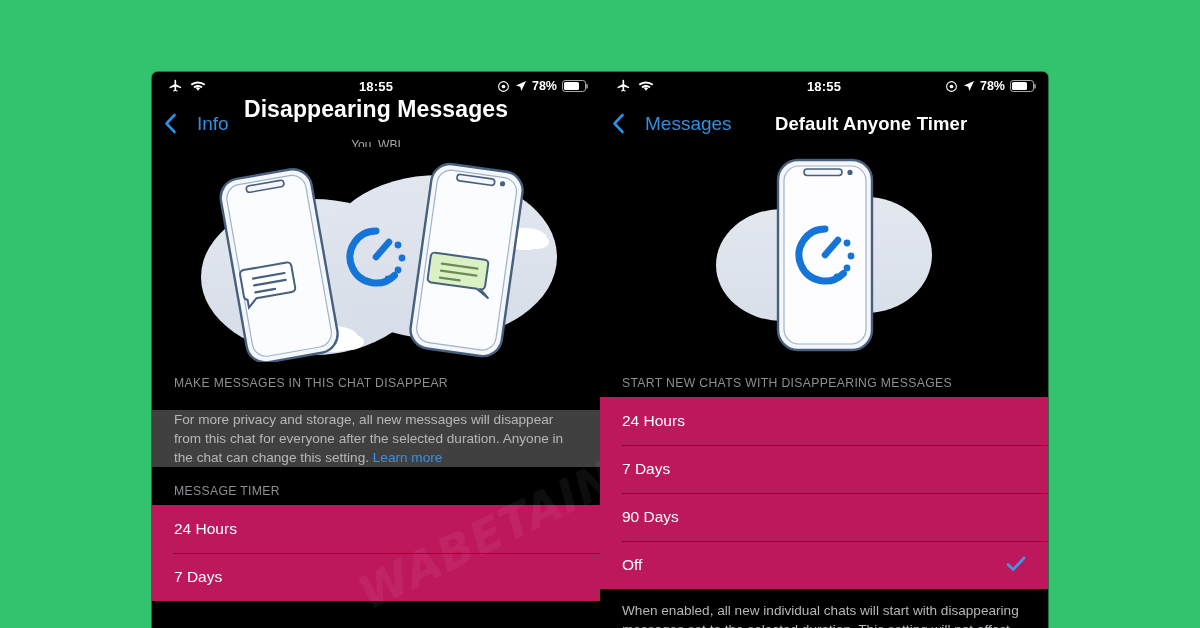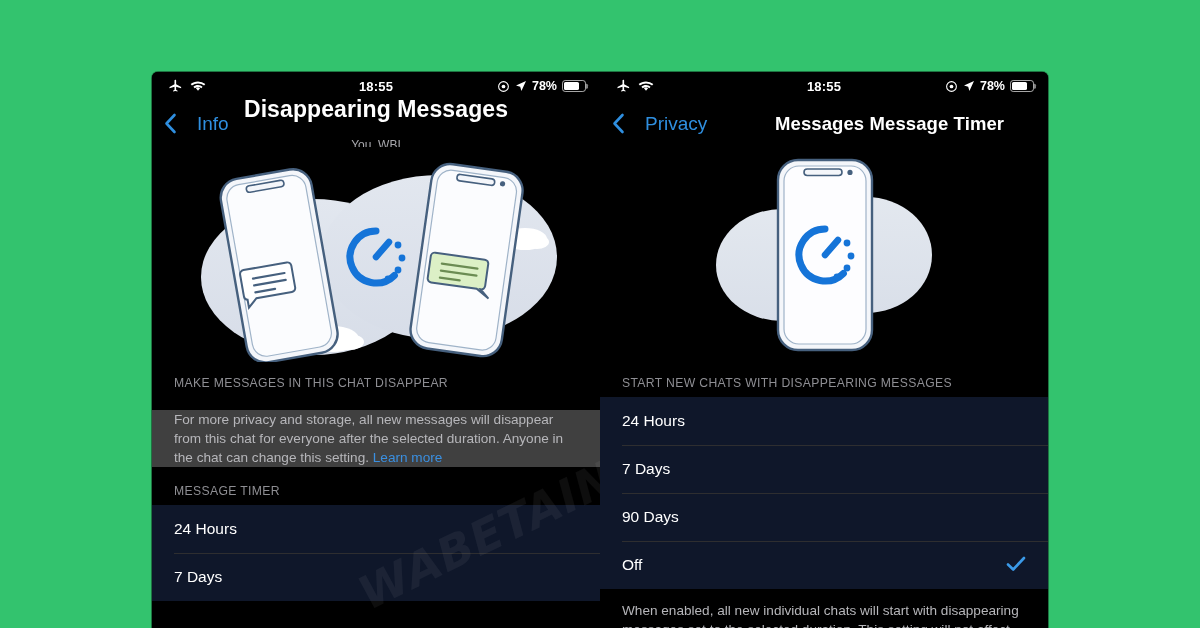--- a/index.html
+++ b/index.html
@@ -115,21 +115,21 @@
   }
   .body-text {
     color: #b6b6ba;
     font-size: 13.6px;
     line-height: 19px;
     padding: 0 22px;
     background: #404040;
   }
   .body-text a { color: #3a8fe0; text-decoration: none; }
 
-  .list { background: #0f172a; text-align: center; }
+  .list { background: #be185d; text-align: center; }
   .row {
     position: relative;
     height: 48px;
     display: flex; align-items: center;
     padding: 0 22px;
     color: #fff;
     font-size: 15.5px;
     cursor: pointer;
   }
   .row + .row::before {
@@ -347,24 +347,24 @@
       </div>
     </div>
 
     <div class="navbar single">
       <div class="nav-back">
         <span>
           <svg class="chev" width="13" height="21" viewBox="0 0 13 21" fill="none" stroke="#2f8fe0" stroke-width="2.6" stroke-linecap="round" stroke-linejoin="round">
             <polyline points="10.5,2 2.5,10.5 10.5,19"></polyline>
           </svg>
         </span>
-        <span>Privacy</span>
+        <span>Messages</span>
       </div>
       <div class="nav-titles">
-        <div class="nav-title">Messages Message Timer</div>
+        <div class="nav-title">Default Anyone Timer</div>
       </div>
     </div>
 
     <div class="hero">
       <svg width="300" height="215" viewBox="0 0 300 215" aria-hidden="true">
         <defs>
           <linearGradient id="blobB" x1="0" y1="0" x2="0" y2="1">
             <stop offset="0" stop-color="#e3e8ef"></stop>
               <stop offset="1" stop-color="#d9dfe9"></stop>
           </linearGradient>

